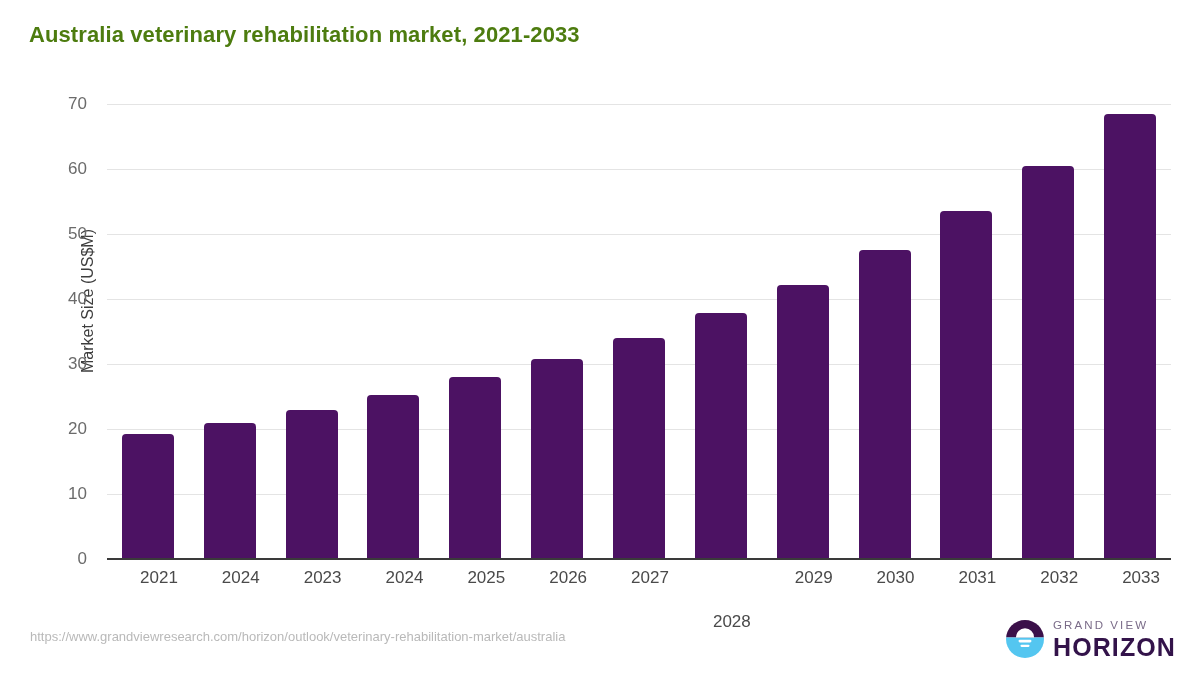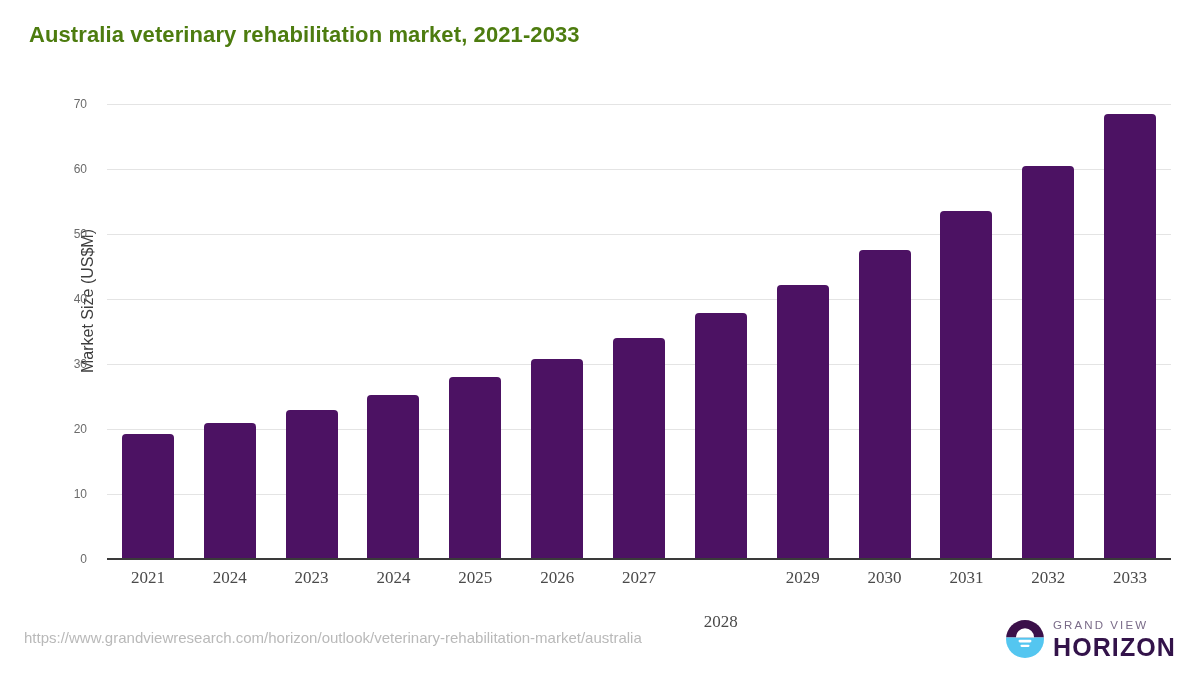--- a/index.html
+++ b/index.html
@@ -70,21 +70,21 @@
     color: #3d3d3d;
     transform: rotate(-90deg);
     transform-origin: center center;
     white-space: nowrap;
   }
   .y-tick-label {
     position: absolute;
     right: 0;
     width: 40px;
     text-align: right;
-    font-size: 12px;
+    font-size: 17px;
     color: #6b6b6b;
     transform: translateY(-50%);
     white-space: nowrap;
   }
   #y-tick-labels {
     position: absolute;
     left: 47px;
     top: 104px;
     width: 40px;
     height: 455px;
@@ -93,42 +93,41 @@
     position: absolute;
     bottom: 0;
     width: 52px;
     background: #4c1263;
     border-radius: 4px 4px 0 0;
   }
 
   
   #x-tick-labels {
     position: absolute;
-    left: 107px;
+    left: 118px;
     top: 568px;
     width: 1064px;
     height: 28px;
-    font-family: Liberation Serif, serif;
   }
   .x-tick-label {
     position: absolute;
     top: 0;
     width: 82px;
     text-align: center;
     font-size: 17px;
     color: #4a4a4a;
     white-space: nowrap;
   }
 
   
   #source-url {
     position: absolute;
-    left: 24px;
+    left: 30px;
     top: 629px;
-    font-size: 15px;
+    font-size: 13px;
     color: #b9b9b9;
     white-space: nowrap;
   }
   #logo {
     position: absolute;
     right: 24px;
     top: 620px;
     display: flex;
     gap: 9px;
   }

